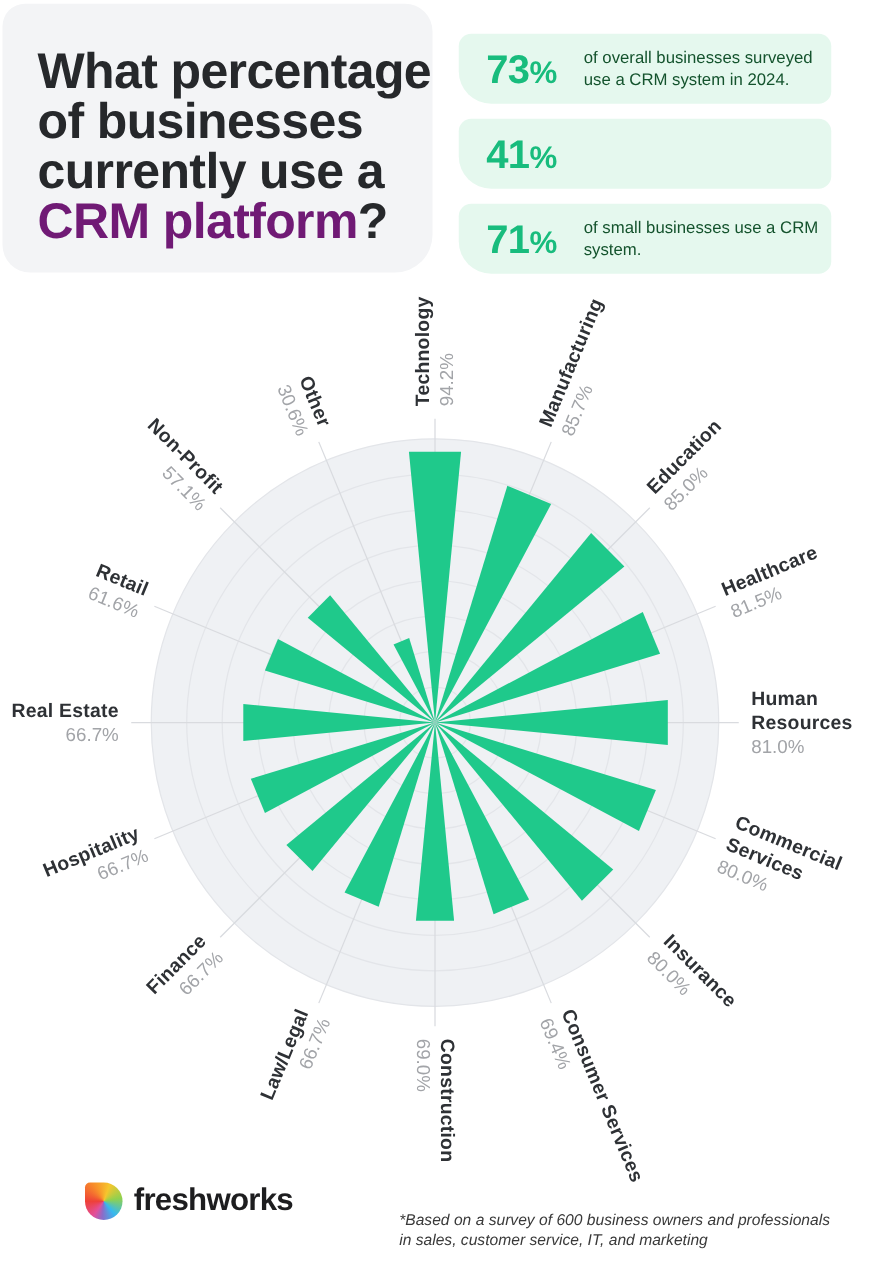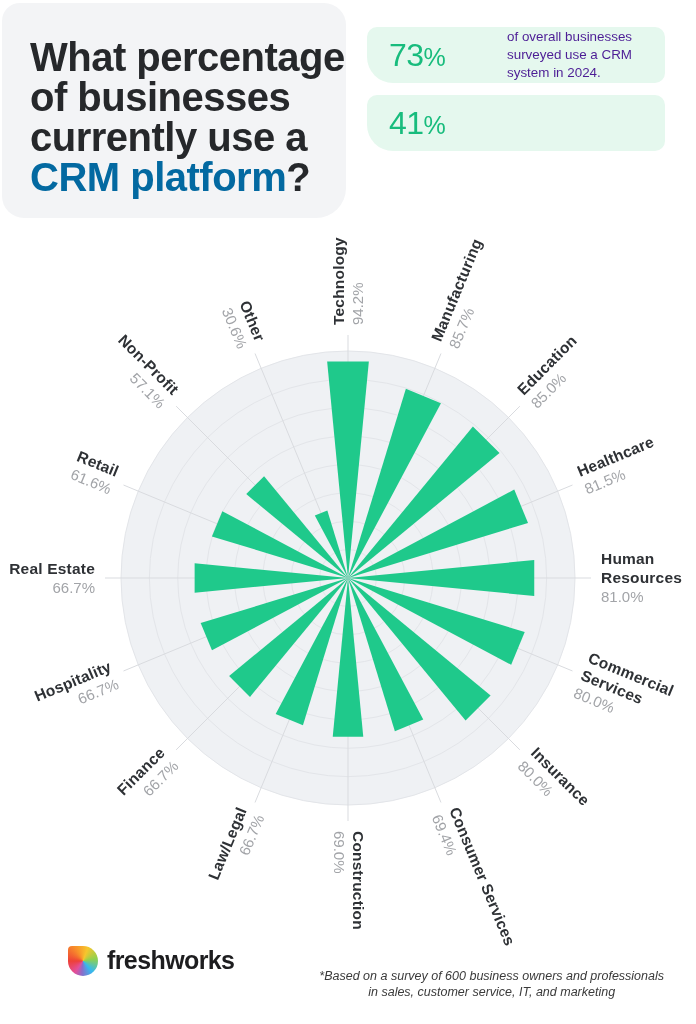--- a/index.html
+++ b/index.html
@@ -5,45 +5,45 @@
   * { margin:0; padding:0; box-sizing:border-box; }
   html,body { background:#ffffff; }
   body { font-family:"Liberation Sans", sans-serif; }
   .page { position:relative; width:696px; height:1024px; background:#ffffff; overflow:hidden; }
 
   
   .title-card { position:absolute; left:2px; top:3px; width:344px; height:215px;
                 background:#F3F4F6; border-radius:18px 22px 30px 22px; }
   .title-card h1 { padding:34px 0 0 28px; font-size:40px; line-height:40px; font-weight:700;
                    color:#26282B; letter-spacing:-0.5px; white-space:pre-line; }
-  .title-card .hl { color:#0369a1; }
+  .title-card .hl { color:#701a75; }
 
   
   .stat-box { position:absolute; left:367px; width:298px; height:56px; background:#E5F8EE;
               border-radius:10px 10px 10px 26px; display:flex; align-items:center; }
   .stat-box.s0 { top:27px; } .stat-box.s1 { top:95px; } .stat-box.s2 { top:163px; }
-  .stat-num { margin-left:22px; width:78px; flex:none; font-size:32px; font-weight:400;
+  .stat-num { margin-left:22px; width:78px; flex:none; font-size:32px; font-weight:700;
               color:#18BC7D; letter-spacing:-0.5px; }
   .stat-num .unit { font-size:25px; }
-  .stat-text { width:202px; font-size:13.4px; line-height:1.32; color:#4c1d95;margin-left:40px; }
+  .stat-text { width:202px; font-size:13.4px; line-height:1.32; color:#14532d; }
 
   
   #chart-svg { position:absolute; left:0; top:222px; }
   #chart-svg .cat { font-family:"Liberation Sans", sans-serif; font-weight:700; font-size:15.5px;
                     fill:#2E3135; letter-spacing:0.2px; }
   #chart-svg .val { font-family:"Liberation Sans", sans-serif; font-weight:400; font-size:15px;
                     fill:#A2A4A8; }
 
   
   .brand { position:absolute; left:68px; top:946px; display:flex; align-items:flex-start; gap:9px; }
   .logo { width:30px; height:30px; border-radius:4px 50% 50% 50%;
           background:conic-gradient(from 215deg, #e34f9b, #ee4037 55deg, #f88f2a 115deg,
                      #f6c62d 165deg, #8fd14f 225deg, #35b9f0 285deg, #8a6cc9 330deg, #e34f9b 360deg); }
   .wordmark { font-size:25px; font-weight:600; color:#1D1D1F; letter-spacing:-0.6px; }
-  .note { position:absolute; right:32px; top:968px; text-align:center; font-style:italic;
+  .note { position:absolute; right:32px; top:968px; text-align:left; font-style:italic;
           font-size:12.5px; line-height:1.3; color:#3A3A3A; white-space:pre-line; }
 </style>
 </head>
 <body>
 
 <div class="page">
 
   <div class="title-card">
     <h1><span>What percentage
 of businesses
@@ -53,20 +53,24 @@
 
   <div class="stat-box s0">
     <div class="stat-num"><span>73</span><span class="unit">%</span></div>
     <div class="stat-text">of overall businesses surveyed use a CRM system in 2024.</div>
   </div>
 
   <div class="stat-box s1">
     <div class="stat-num"><span>41</span><span class="unit">%</span></div>
   </div>
 
+  <div class="stat-box s2">
+    <div class="stat-num"><span>71</span><span class="unit">%</span></div>
+    <div class="stat-text">of small businesses use a CRM system.</div>
+  </div>
 
   <svg id="chart-svg" width="696" height="745" viewBox="0 0 696 745">
       <circle cx="348" cy="356" r="227" fill="#EFF1F4"></circle>
       <circle cx="348" cy="356" r="28.375" fill="none" stroke="#E3E5E9" stroke-width="1"></circle>
       <circle cx="348" cy="356" r="56.75" fill="none" stroke="#E3E5E9" stroke-width="1"></circle>
       <circle cx="348" cy="356" r="85.125" fill="none" stroke="#E3E5E9" stroke-width="1"></circle>
       <circle cx="348" cy="356" r="113.5" fill="none" stroke="#E3E5E9" stroke-width="1"></circle>
       <circle cx="348" cy="356" r="141.875" fill="none" stroke="#E3E5E9" stroke-width="1"></circle>
       <circle cx="348" cy="356" r="170.25" fill="none" stroke="#E3E5E9" stroke-width="1"></circle>
       <circle cx="348" cy="356" r="198.625" fill="none" stroke="#E3E5E9" stroke-width="1"></circle>

